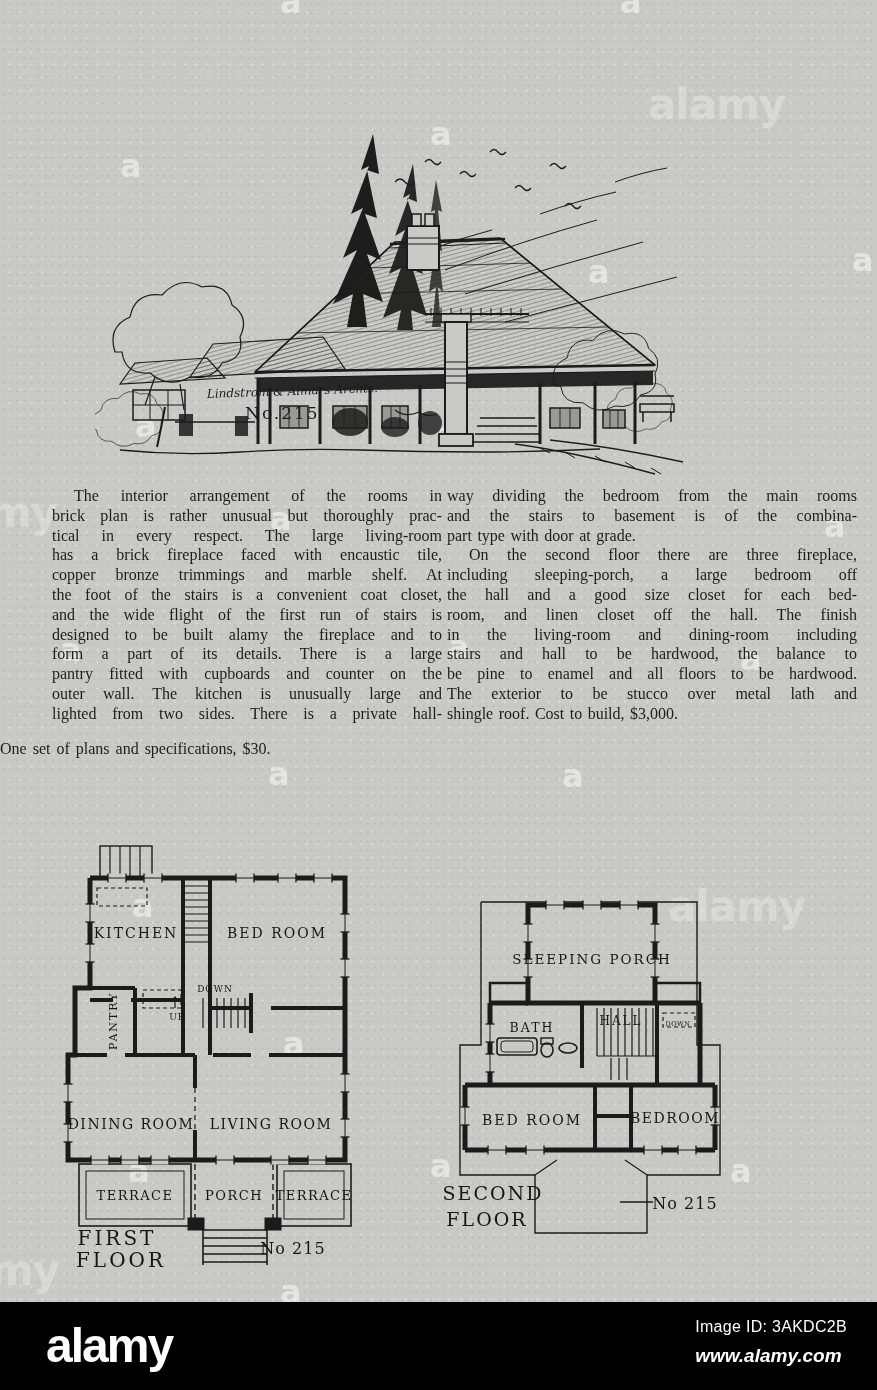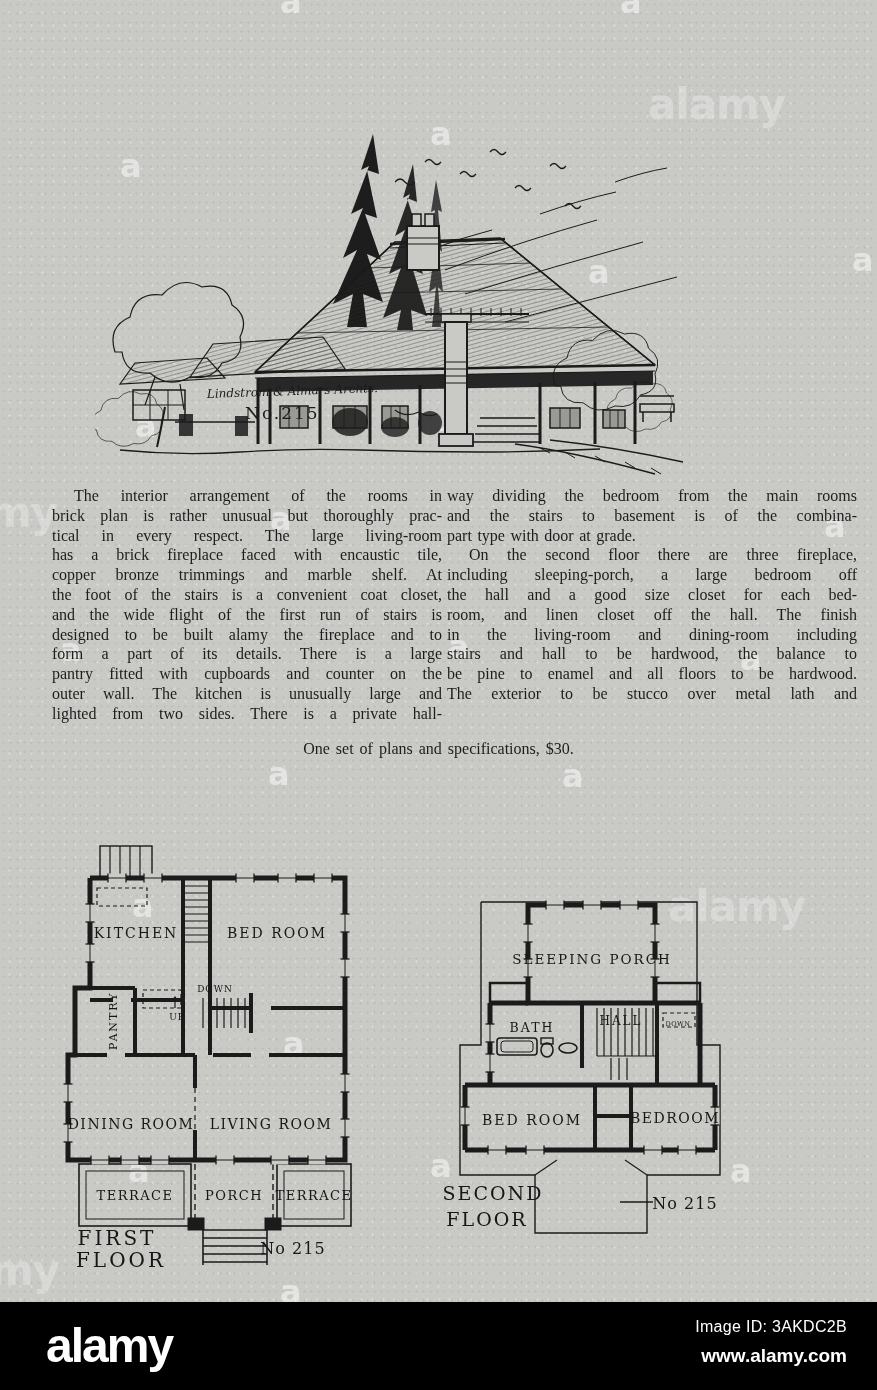--- a/index.html
+++ b/index.html
@@ -15,35 +15,35 @@
   .wmw{position:absolute;color:#fff;opacity:.28;font-family:"DejaVu Sans","Liberation Sans",sans-serif;
       font-weight:700;font-size:42px;letter-spacing:-1px;line-height:1;pointer-events:none;}
   
   .col{position:absolute;top:486px;color:#1d1d1d;font-size:16px;line-height:19.8px;word-spacing:1.5px;}
   .col-left{left:36px;width:390px;margin-left:16px;}
   .col-right{left:447px;width:410px;}
   .tline{text-align:justify;text-align-last:justify;white-space:nowrap;text-align-last:justify;}
   .tline{white-space:normal;}
   .tline.short{text-align-last:left;}
   .tline.indent{text-indent:22px;}
-  .caption{position:absolute;top:740px;left:0;width:877px;text-align:center;color:#1d1d1d;
+  .caption{position:absolute;top:740px;left:0;width:877px;color:#1d1d1d;
            font-size:16px;word-spacing:2px;}
   
   .sketch{position:absolute;left:95px;top:122px;}
   .plan1{position:absolute;left:55px;top:838px;}
   .plan2{position:absolute;left:435px;top:888px;}
   .planlabel{font-family:"DejaVu Serif",serif;fill:#161616;}
   
   .footer{position:absolute;left:0;top:1302px;width:877px;height:88px;background:#000;}
   .footer .logo{position:absolute;left:46px;top:16px;color:#fff;font-family:"Liberation Sans","DejaVu Sans",sans-serif;
                 font-weight:700;font-size:48px;letter-spacing:-2px;}
-  .footer .meta{position:absolute;right:30px;top:16px;text-align:right;color:#fff;
+  .footer .meta{position:absolute;right:30px;top:16px;text-align:left;color:#fff;
                 font-family:"Liberation Sans","DejaVu Sans",sans-serif;}
   .footer .meta .id{font-size:16px;letter-spacing:.3px;}
-  .footer .meta .url{font-size:19px;font-weight:700;margin-top:9px;}
+  .footer .meta .url{font-size:19px;font-weight:700;margin-top:9px;font-style:italic;}
 </style>
 </head>
 <body>
 
 <div class="stage">
   <div class="paper"></div>
 
   <span class="wm" style="left:280px;top:-14px">a</span>
   <span class="wm" style="left:620px;top:-14px">a</span>
   <span class="wmw" style="left:648px;top:84px">alamy</span>
@@ -204,20 +204,21 @@
     <div class="tline">and the stairs to basement is of the combina-</div>
     <div class="tline short">part type with door at grade.</div>
     <div class="tline indent">On the second floor there are three fireplace,</div>
     <div class="tline">including sleeping-porch, a large bedroom off</div>
     <div class="tline">the hall and a good size closet for each bed-</div>
     <div class="tline">room, and linen closet off the hall.  The finish</div>
     <div class="tline">in the living-room and dining-room including</div>
     <div class="tline">stairs and hall to be hardwood, the balance to</div>
     <div class="tline">be pine to enamel and all floors to be hardwood.</div>
     <div class="tline">The exterior to be stucco over metal lath and</div>
+    <div class="tline short">shingle roof.  Cost to build, $3,000.</div>
   </div>
 
   <div class="caption">One set of plans and specifications, $30.</div>
 
   <svg class="plan1" width="300" height="430" viewBox="0 0 300 430">
     <g stroke="#1b1b1b" fill="none">
 
       <rect x="45" y="8" width="52" height="32" stroke-width="1.4"></rect>
       <path d="M55,8 V40 M65,8 V40 M75,8 V40 M85,8 V40" stroke-width="1.2"></path>
 

